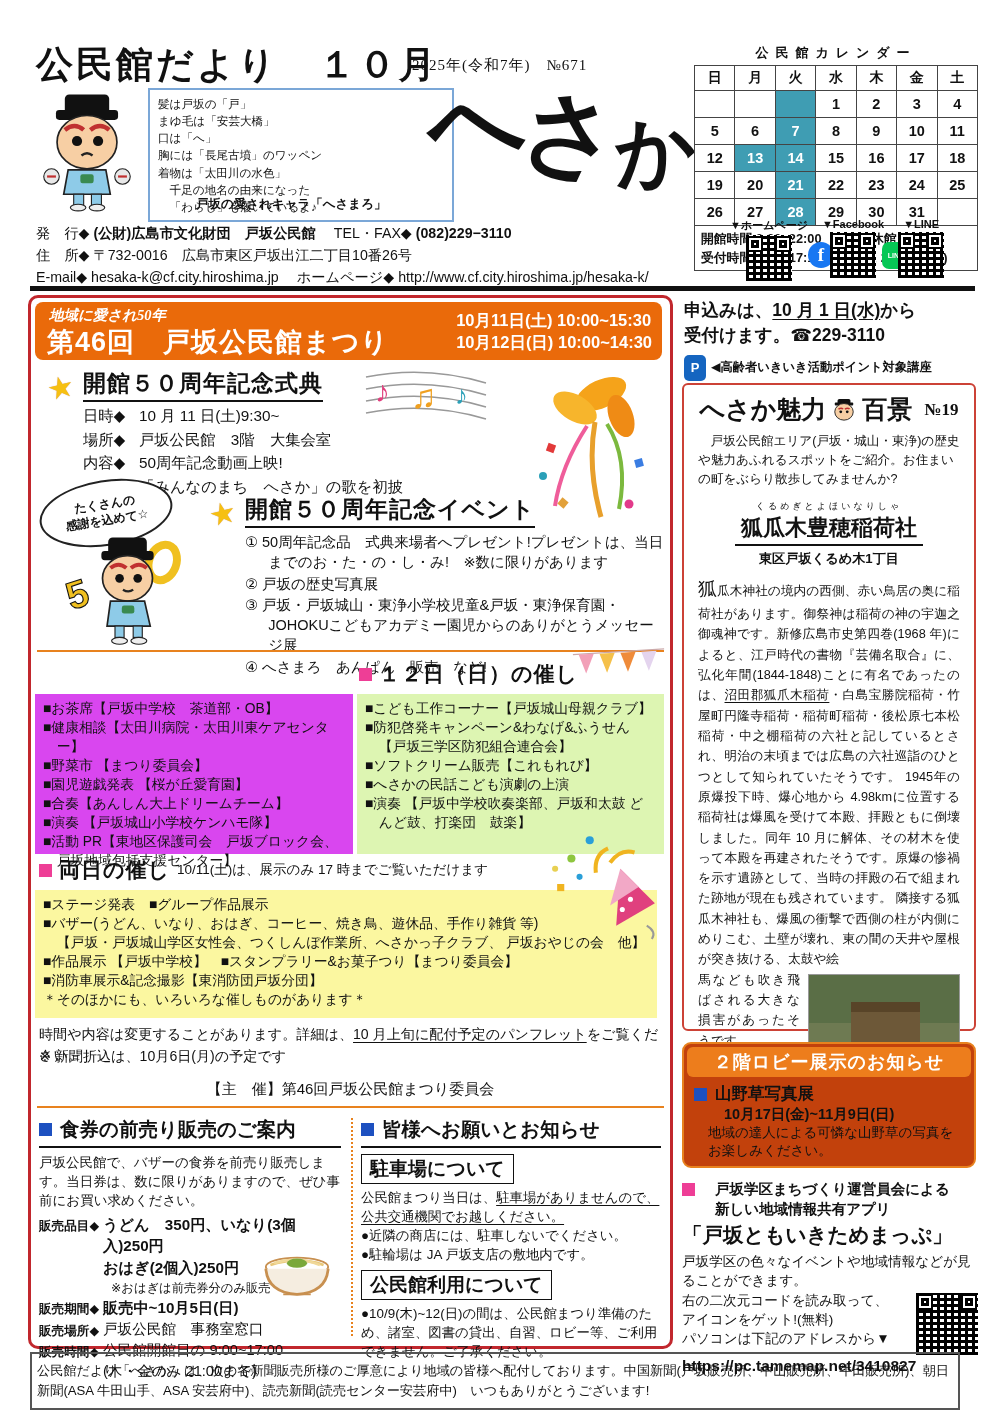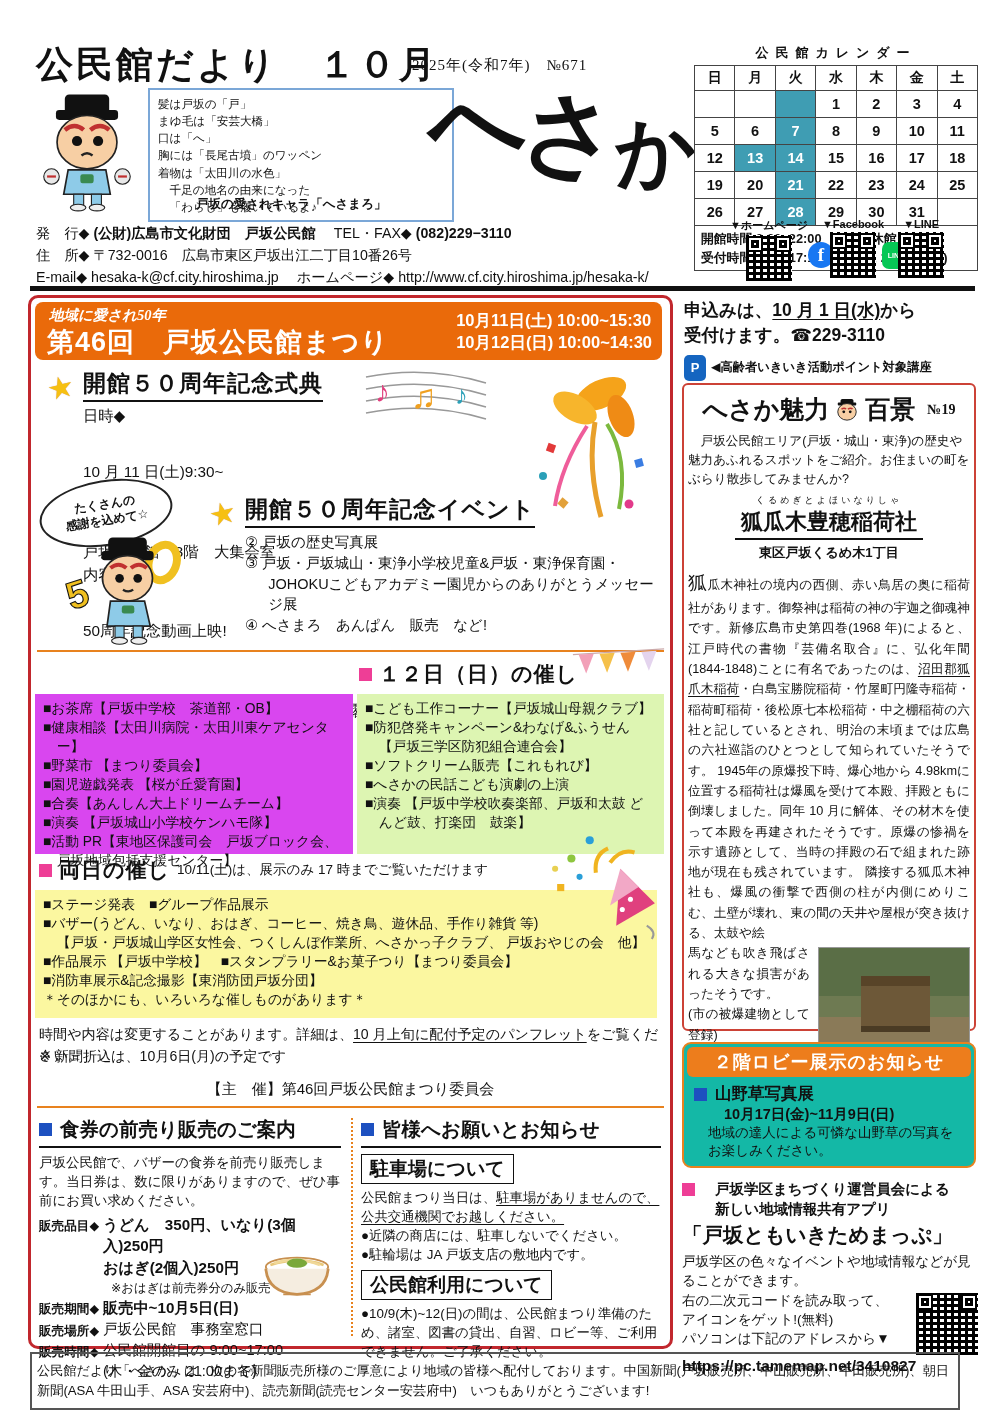--- a/index.html
+++ b/index.html
@@ -54,21 +54,21 @@
   
   .fest{left:28px;top:295px;width:639px;height:1048px;border:3px solid #c1272d;border-radius:10px;background:#fff;}
   .banner{left:4px;top:4px;width:627px;height:58px;background:#ea6a0a;border-radius:8px;color:#fff;}
   .banner-tag{position:absolute;left:14px;top:4px;font-size:14.5px;font-style:italic;
               font-family:"Liberation Serif",serif;font-weight:bold;}
   .banner-title{position:absolute;left:12px;top:22px;font-size:27px;font-weight:bold;letter-spacing:1px;}
   .banner-dates{position:absolute;right:10px;top:7px;text-align:left;font-size:16.5px;font-weight:bold;line-height:1.35;}
   .star{font-size:30px;color:#f6c012;text-shadow:0 0 1px #c99;transform:rotate(-14deg);}
   .sec-title{font-size:23px;font-weight:bold;border-bottom:2.5px solid #111;padding-bottom:1px;letter-spacing:1px;}
   .cer-rows{left:52px;top:106px;width:330px;font-size:15.3px;line-height:1.55;}
-  .cer-row{display:flex;flex-direction:column;}
+  .cer-row{display:flex;}
   .cer-lab{flex:0 0 56px;}
   .bubble{left:8px;top:182px;width:130px;height:62px;border:2px solid #222;border-radius:50%;
           display:flex;align-items:center;justify-content:center;text-align:center;
           font-size:12px;font-weight:bold;transform:rotate(-9deg);line-height:1.3;background:#fff;}
   .ev-items{left:214px;top:234px;width:420px;font-size:14.5px;line-height:1.4;}
   .ev-items .ev-item{padding-left:1.6em;text-indent:-1.6em;margin-bottom:1px;}
   .odiv{border-top:2.5px solid #e8821e;}
   .day-head{display:flex;align-items:center;gap:7px;font-size:21px;font-weight:bold;letter-spacing:1px;}
   .sq{display:inline-block;width:13px;height:13px;}
   .sq.pink{background:#ee3e96;} .sq.blue{background:#1d50c0;}
@@ -84,39 +84,39 @@
   .tk-intro{font-size:13.5px;line-height:1.4;margin:6px 0 4px;}
   .tk-row{display:flex;margin-bottom:1px;}
   .tk-lab{flex:0 0 64px;font-size:12.6px;font-weight:bold;padding-top:3px;}
   .tk-val{font-size:14.6px;}
   .tk-row.b .tk-val{font-weight:bold;font-size:15.2px;}
   .tk-row.s .tk-val{font-size:12.3px;padding-left:8px;}
   .sub-box{display:inline-block;border:1.5px solid #111;padding:1px 8px;font-size:19px;font-weight:bold;margin:6px 0 4px;}
   .nt-p{font-size:13.4px;line-height:1.42;}
   
   .hyk{left:682px;top:383px;width:294px;height:648px;border:2px solid #cc4236;border-radius:6px;
-       padding:8px 4px;box-sizing:border-box;background:#fff;}
+       padding:8px 14px;box-sizing:border-box;background:#fff;}
   .hyk-title{display:flex;align-items:center;justify-content:center;gap:4px;font-size:25px;font-weight:bold;}
-  .hyk-no{font-size:14px;font-family:"Liberation Serif",serif;font-weight:bold;margin-left:8px;}
+  .hyk-no{font-size:17px;font-family:"Liberation Serif",serif;font-weight:bold;margin-left:8px;}
   .hyk-intro{font-size:12.6px;line-height:1.5;margin-top:6px;text-indent:1em;}
-  .hyk-ruby{text-align:center;font-size:9px;letter-spacing:3px;margin-top:5px;}
+  .hyk-ruby{text-align:center;font-size:9px;letter-spacing:3px;margin-top:11px;}
   .hyk-shrine{text-align:center;font-size:22px;font-weight:bold;font-family:"Liberation Serif",serif;
               border-bottom:2px solid #111;width:max-content;margin:0 auto;padding:0 6px 1px;}
   .hyk-addr{text-align:center;font-size:13.2px;font-weight:bold;margin:4px 0 6px;}
   .hyk-body{font-size:12.7px;line-height:1.6;text-align:justify;}
   .dropcap{font-size:19px;font-family:"Liberation Serif",serif;}
   .shrine-photo{float:right;width:150px;height:126px;margin:4px 0 2px 8px;border:1px solid #999;
       background:linear-gradient(180deg,#5a6e46 0 38%,#6e7a52 38% 55%,#8a7a58 55% 75%,#9a9488 75% 100%);
       position:relative;}
   .shrine-photo::before{content:"";position:absolute;left:28%;top:22%;width:46%;height:44%;
       background:#6d5838;box-shadow:inset 0 -6px 0 #4a3b24, inset 0 10px 0 #584428;}
   .hyk-ref{font-size:10.6px;margin-top:3px;}
   
   .lobby{left:682px;top:1042px;width:294px;height:126px;border:2.5px solid #e8821e;border-radius:9px;
-         box-sizing:border-box;background:#14b8a6;}
+         box-sizing:border-box;background:#c2410c;}
   .lobby-bar{margin:3px;background:#ed7d1c;border-radius:6px;color:#fff;text-align:center;
              font-size:18px;font-weight:bold;padding:3px 0;letter-spacing:1px;}
   .lobby-body{padding:3px 10px;}
   .lobby-t{display:flex;align-items:center;gap:8px;font-size:16.5px;font-weight:bold;}
   .lobby-date{font-size:14.5px;font-weight:bold;margin-left:30px;}
   .lobby-desc{font-size:13.5px;line-height:1.35;margin-left:14px;}
   
   .tame{left:682px;top:1180px;width:296px;}
   .tame-head{display:flex;gap:20px;font-size:14.5px;font-weight:bold;line-height:1.35;}
   .tame-name{font-size:20.5px;font-weight:bold;margin:2px 0 3px;}
@@ -376,20 +376,21 @@
         <rect x="44" y="86" width="8" height="10" fill="#8ecbe8" stroke="#222"></rect>
         <rect x="60" y="86" width="8" height="10" fill="#8ecbe8" stroke="#222"></rect>
         <ellipse cx="48" cy="99" rx="7" ry="3" fill="#eee" stroke="#222"></ellipse>
         <ellipse cx="65" cy="99" rx="7" ry="3" fill="#eee" stroke="#222"></ellipse>
       </svg>
     </div>
 
     <span class="abs star" style="left:178px;top:198px;">★</span>
     <div class="abs sec-title" style="left:214px;top:196px;">開館５０周年記念イベント</div>
     <div class="abs ev-items">
+        <div class="ev-item">① 50周年記念品　式典来場者へプレゼント!プレゼントは、当日までのお・た・の・し・み!　※数に限りがあります</div>
         <div class="ev-item">② 戸坂の歴史写真展</div>
         <div class="ev-item">③ 戸坂・戸坂城山・東浄小学校児童&amp;戸坂・東浄保育園・JOHOKUこどもアカデミー園児からのありがとうメッセージ展</div>
         <div class="ev-item">④ へさまろ　あんぱん　販売　など!</div>
       </div>
 
     <div class="abs odiv" style="left:6px;top:352px;width:627px;"></div>
 
     <div class="abs ev-box box-blue" style="left:4px;top:396px;width:302px;height:150px;">
         <div class="ev-item">■お茶席【戸坂中学校　茶道部・OB】</div>
         <div class="ev-item">■健康相談【太田川病院・太田川東ケアセンター】</div>

